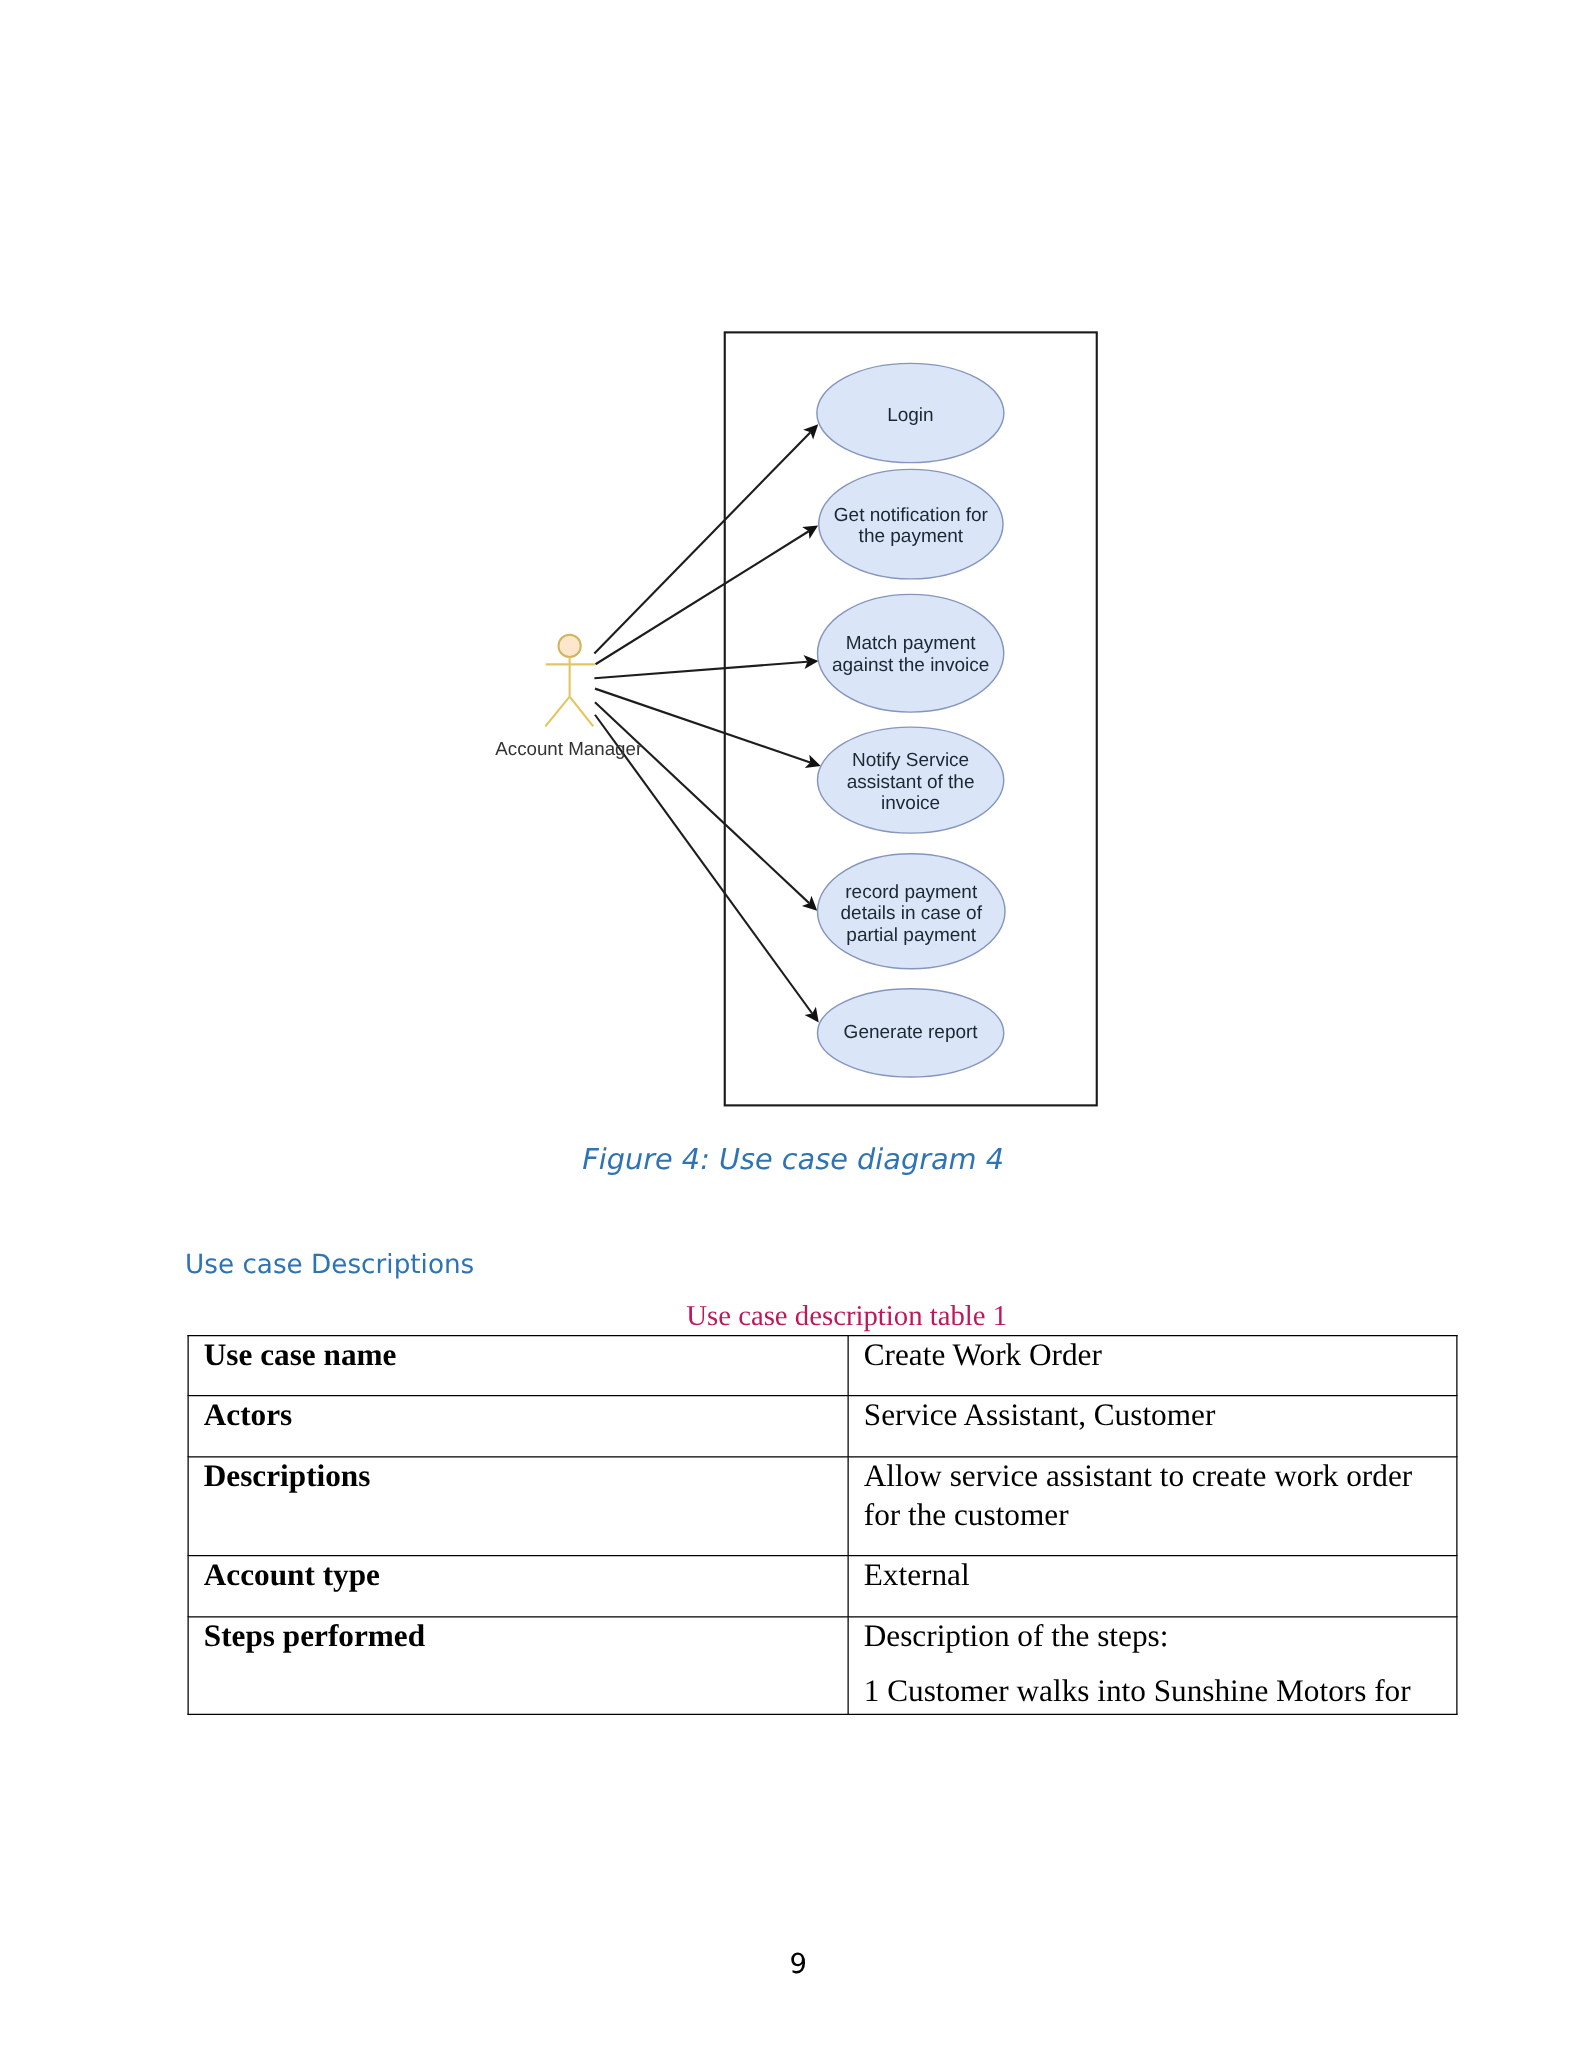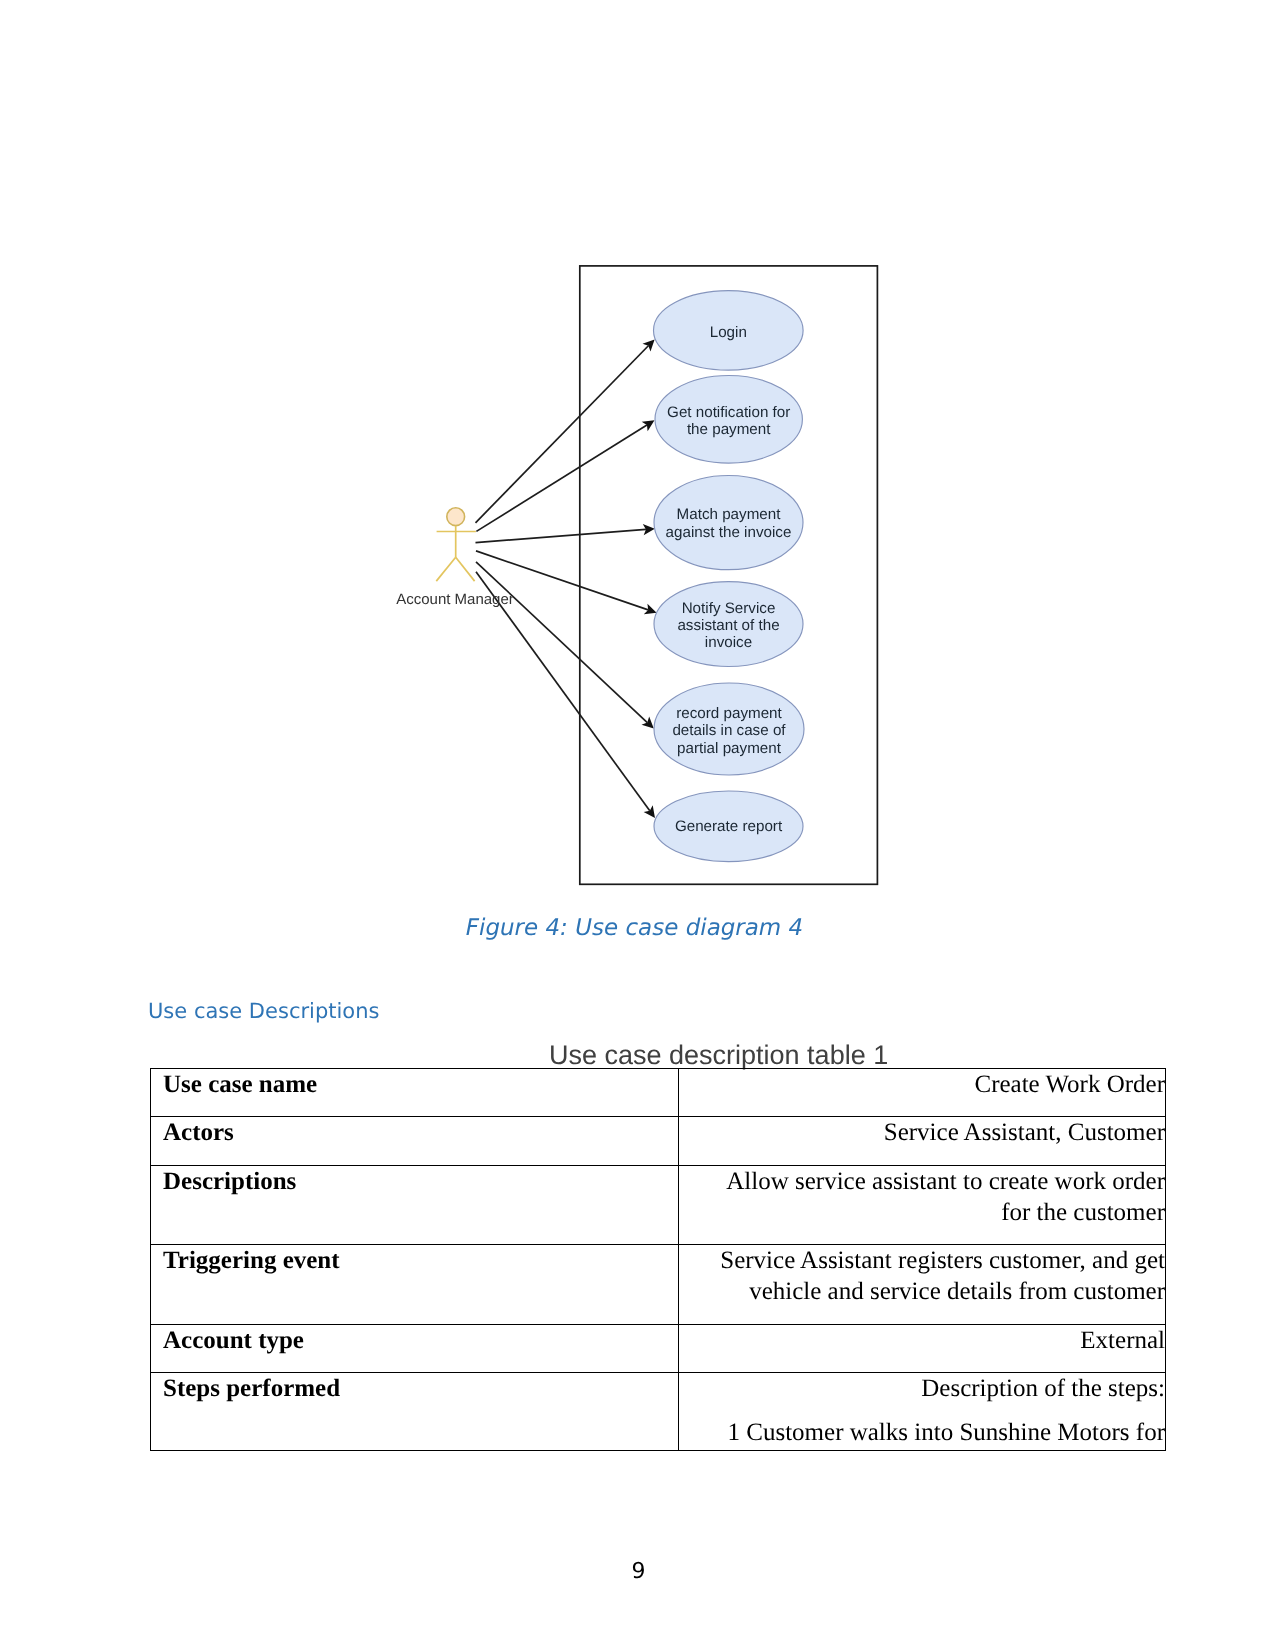--- a/index.html
+++ b/index.html
@@ -17,30 +17,30 @@
   
   .fig-caption{position:absolute;left:-3px;top:915px;width:1275px;text-align:center;
     font-family:"DejaVu Sans",sans-serif;font-style:italic;font-size:23px;color:#2E74B5;}
 
   
   .section-heading{position:absolute;left:148px;top:999px;white-space:nowrap;
     font-family:"DejaVu Sans",sans-serif;font-size:21px;font-weight:400;color:#2E74B5;}
 
   
   .table-caption{position:absolute;left:549px;top:1040px;white-space:nowrap;
-    font-family:Liberation Sans, sans-serif;font-size:27px;color:#404040;}
+    font-family:Liberation Serif, serif;font-size:23px;color:#be185d;}
 
   
   table.uc{position:absolute;left:150px;top:1068px;width:974px;box-sizing:border-box;
     border-collapse:collapse;table-layout:fixed;
     font-family:"Liberation Serif",serif;font-size:25px;color:#000000;}
   table.uc td{border:1.2px solid #000000;vertical-align:top;
     padding:0 0 16.4px 12px;line-height:31px;}
   table.uc td.k{font-weight:bold;width:528px;box-sizing:border-box;}
-  table.uc td.v{width:487px;box-sizing:border-box;text-align:right;}
+  table.uc td.v{width:487px;box-sizing:border-box;}
   table.uc tr.last td{height:78px;max-height:78px;overflow:hidden;padding-bottom:0;}
   table.uc p.p{margin:0;}
   table.uc div.gap{height:13px;}
 
   
   .pageno{position:absolute;left:1px;top:1559px;width:1275px;text-align:center;
     font-family:"DejaVu Sans",sans-serif;font-size:22px;color:#000000;}
 </style>
 </head>
 <body>
@@ -127,26 +127,20 @@
             <p class="p">Service Assistant, Customer</p>
           </td>
         </tr>
         <tr>
           <td class="k">Descriptions</td>
           <td class="v">
             <p class="p">Allow service assistant to create work order for the customer</p>
           </td>
         </tr>
         <tr>
-          <td class="k">Triggering event</td>
-          <td class="v">
-            <p class="p">Service Assistant registers customer, and get vehicle and service details from customer</p>
-          </td>
-        </tr>
-        <tr>
           <td class="k">Account type</td>
           <td class="v">
             <p class="p">External</p>
           </td>
         </tr>
         <tr class="last">
           <td class="k">Steps performed</td>
           <td class="v">
             <p class="p">Description of the steps:</p>
             <div class="gap"></div>

